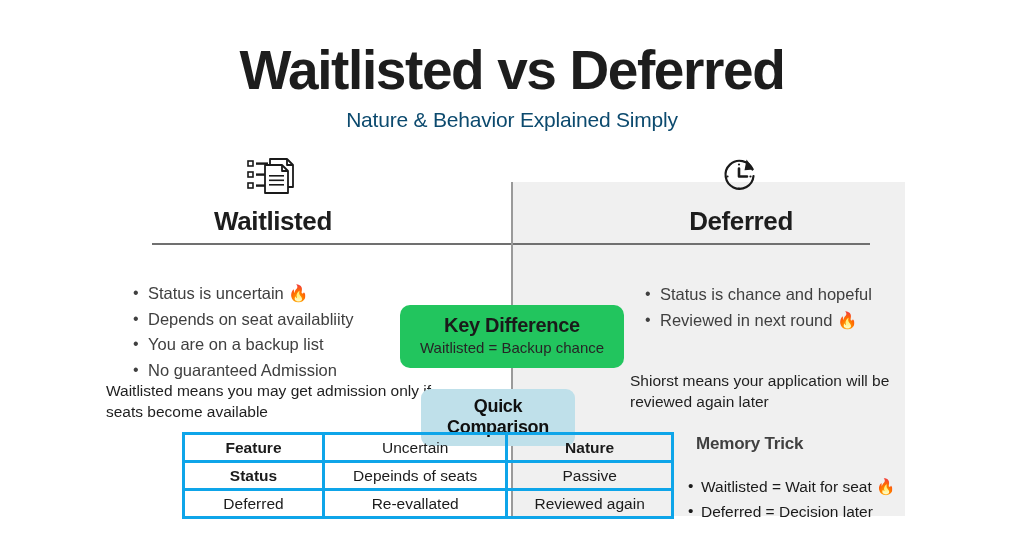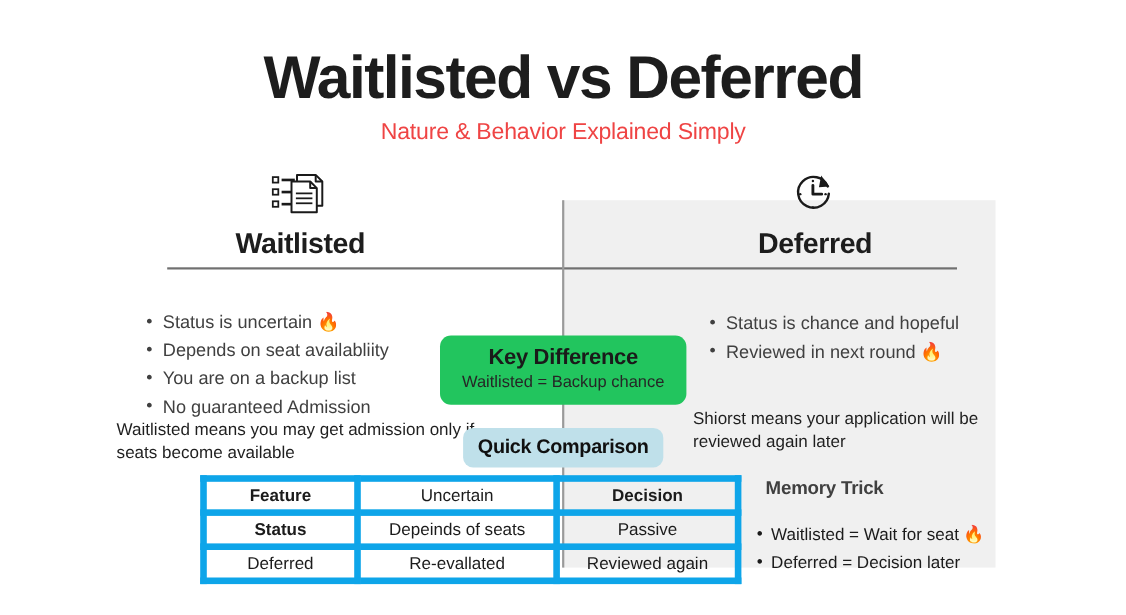--- a/index.html
+++ b/index.html
@@ -43,21 +43,21 @@
     line-height: 1.05;
   }
   #subtitle {
     position: absolute;
     left: 0;
     top: 108px;
     width: 1024px;
     text-align: center;
     font-size: 21px;
     font-weight: normal;
-    color: #ef4444;
+    color: #0c4a6e;
     letter-spacing: -0.2px;
   }
 
   
   .col-icon {
     position: absolute;
     width: 120px;
     text-align: center;
     top: 156px;
   }
@@ -149,42 +149,42 @@
   #key-sub {
     font-size: 15px;
     color: #262626;
     line-height: 20px;
     margin-top: 1px;
   }
   #quick-pill {
     position: absolute;
     left: 421px;
     top: 389px;
-    width: 182px;
+    width: 154px;
     padding: 7px 0 8px 0;
     background: #bfe0ea;
     border-radius: 9px;
     text-align: center;
     font-size: 18px;
     font-weight: bold;
     color: #101010;
     letter-spacing: -0.3px;
   }
 
   
   #cmp-table {
     position: absolute;
     left: 182px;
     top: 432px;
     width: 492px;
     border-collapse: collapse;
     background: transparent;
   }
   #cmp-table td {
-    border: 6px solid #0ea5e9;
+    border: 3px solid #0ea5e9;
     height: 25px;
     text-align: center;
     font-size: 15.5px;
     color: #1b1b1b;
     padding: 0 4px;
   }
   #cmp-table td.c0 { width: 138px; }
   #cmp-table td.c1 { width: 186px; }
   #cmp-table td.c2 { width: 166px; }
   #cmp-table td.bold { font-weight: bold; }
@@ -286,21 +286,21 @@
     <div id="key-sub">Waitlisted = Backup chance</div>
   </div>
 
   <div id="quick-pill">Quick Comparison</div>
 
   <table id="cmp-table">
     <tbody>
       <tr>
         <td class="c0 bold">Feature</td>
         <td class="c1">Uncertain</td>
-        <td class="c2 bold">Decision</td>
+        <td class="c2 bold">Nature</td>
       </tr>
       <tr>
         <td class="c0 bold">Status</td>
         <td class="c1">Depeinds of seats</td>
         <td class="c2">Passive</td>
       </tr>
       <tr>
         <td class="c0">Deferred</td>
         <td class="c1">Re-evallated</td>
         <td class="c2">Reviewed again</td>

